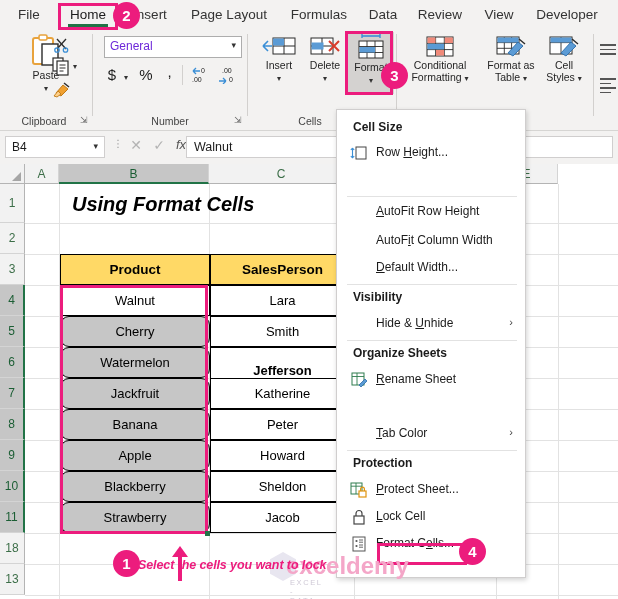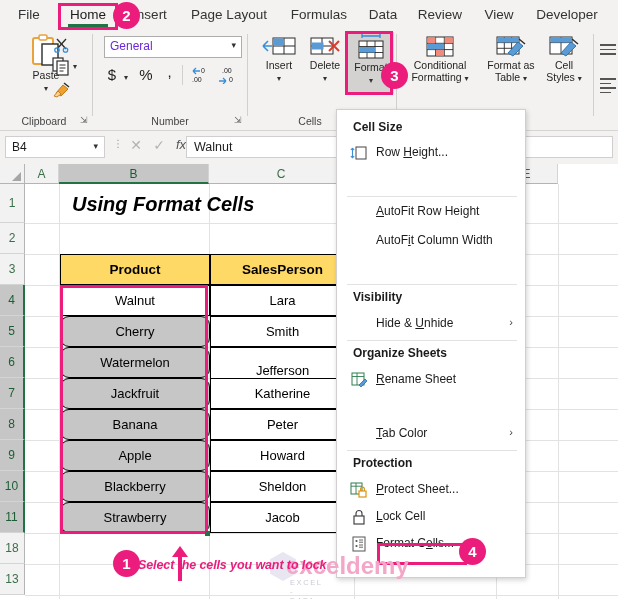--- a/index.html
+++ b/index.html
@@ -356,21 +356,21 @@
     <div class="title-cell" style="left:72px;top:22px;width:300px;height:36px;">Using Format Cells</div>
 
     <div id="table-cells">
         <div class="cell hdr" style="left: 60px; top: 90px; width: 150px; height: 31px;">Product</div>
         <div class="cell hdr" style="left: 210px; top: 90px; width: 145px; height: 31px;">SalesPerson</div>
         <div class="cell data" style="left: 60px; top: 121px; width: 150px; height: 31px;">Walnut</div>
         <div class="cell data" style="left: 210px; top: 121px; width: 145px; height: 31px;">Lara</div>
         <div class="cell data shaded" style="left: 60px; top: 152px; width: 150px; height: 31px;">Cherry</div>
         <div class="cell data" style="left: 210px; top: 152px; width: 145px; height: 31px;">Smith</div>
         <div class="cell data shaded" style="left: 60px; top: 183px; width: 150px; height: 31px;">Watermelon</div>
-        <div class="cell data" style="left: 210px; top: 183px; width: 145px; height: 46px;">Jefferson</div>
+        <div class="cell data" style="left: 210px; top: 183px; width: 145px; height: 46px; font-weight: bold;">Jefferson</div>
         <div class="cell data shaded" style="left: 60px; top: 214px; width: 150px; height: 31px;">Jackfruit</div>
         <div class="cell data" style="left: 210px; top: 214px; width: 145px; height: 31px;">Katherine</div>
         <div class="cell data shaded" style="left: 60px; top: 245px; width: 150px; height: 31px;">Banana</div>
         <div class="cell data" style="left: 210px; top: 245px; width: 145px; height: 31px;">Peter</div>
         <div class="cell data shaded" style="left: 60px; top: 276px; width: 150px; height: 31px;">Apple</div>
         <div class="cell data" style="left: 210px; top: 276px; width: 145px; height: 31px;">Howard</div>
         <div class="cell data shaded" style="left: 60px; top: 307px; width: 150px; height: 31px;">Blackberry</div>
         <div class="cell data" style="left: 210px; top: 307px; width: 145px; height: 31px;">Sheldon</div>
         <div class="cell data shaded" style="left: 60px; top: 338px; width: 150px; height: 31px;">Strawberry</div>
         <div class="cell data" style="left: 210px; top: 338px; width: 145px; height: 31px;">Jacob</div>
@@ -388,20 +388,23 @@
             <path d="M2.5 4 L2.5 14 M2.5 4 L0.8 6 M2.5 4 L4.2 6 M2.5 14 L0.8 12 M2.5 14 L4.2 12" stroke="#3b8fd6" stroke-width="1.1" fill="none"></path>
           </svg></span>
         <span class="mtxt">Row <u>H</u>eight...</span>
       </div>
       <div class="m-item" style="top: 58px; margin-top: 32px;">
         <span class="mtxt"><u>A</u>utoFit Row Height</span>
       </div>
       <div class="m-sep" style="top: 86px;"></div>
       <div class="m-item" style="top: 119px;">
         <span class="mtxt">AutoF<u>i</u>t Column Width</span>
+      </div>
+      <div class="m-item" style="top: 146px;">
+        <span class="mtxt"><u>D</u>efault Width...</span>
       </div>
       <div class="m-sep" style="top: 174px;"></div>
       <div class="m-head" style="top: 180px;">Visibility</div>
       <div class="m-item" style="top: 202px;">
         <span class="mtxt">Hide &amp; <u>U</u>nhide</span>
         <span class="marrow">›</span>
       </div>
       <div class="m-sep" style="top: 230px;"></div>
       <div class="m-head" style="top: 236px;">Organize Sheets</div>
       <div class="m-item" style="top: 258px;">

